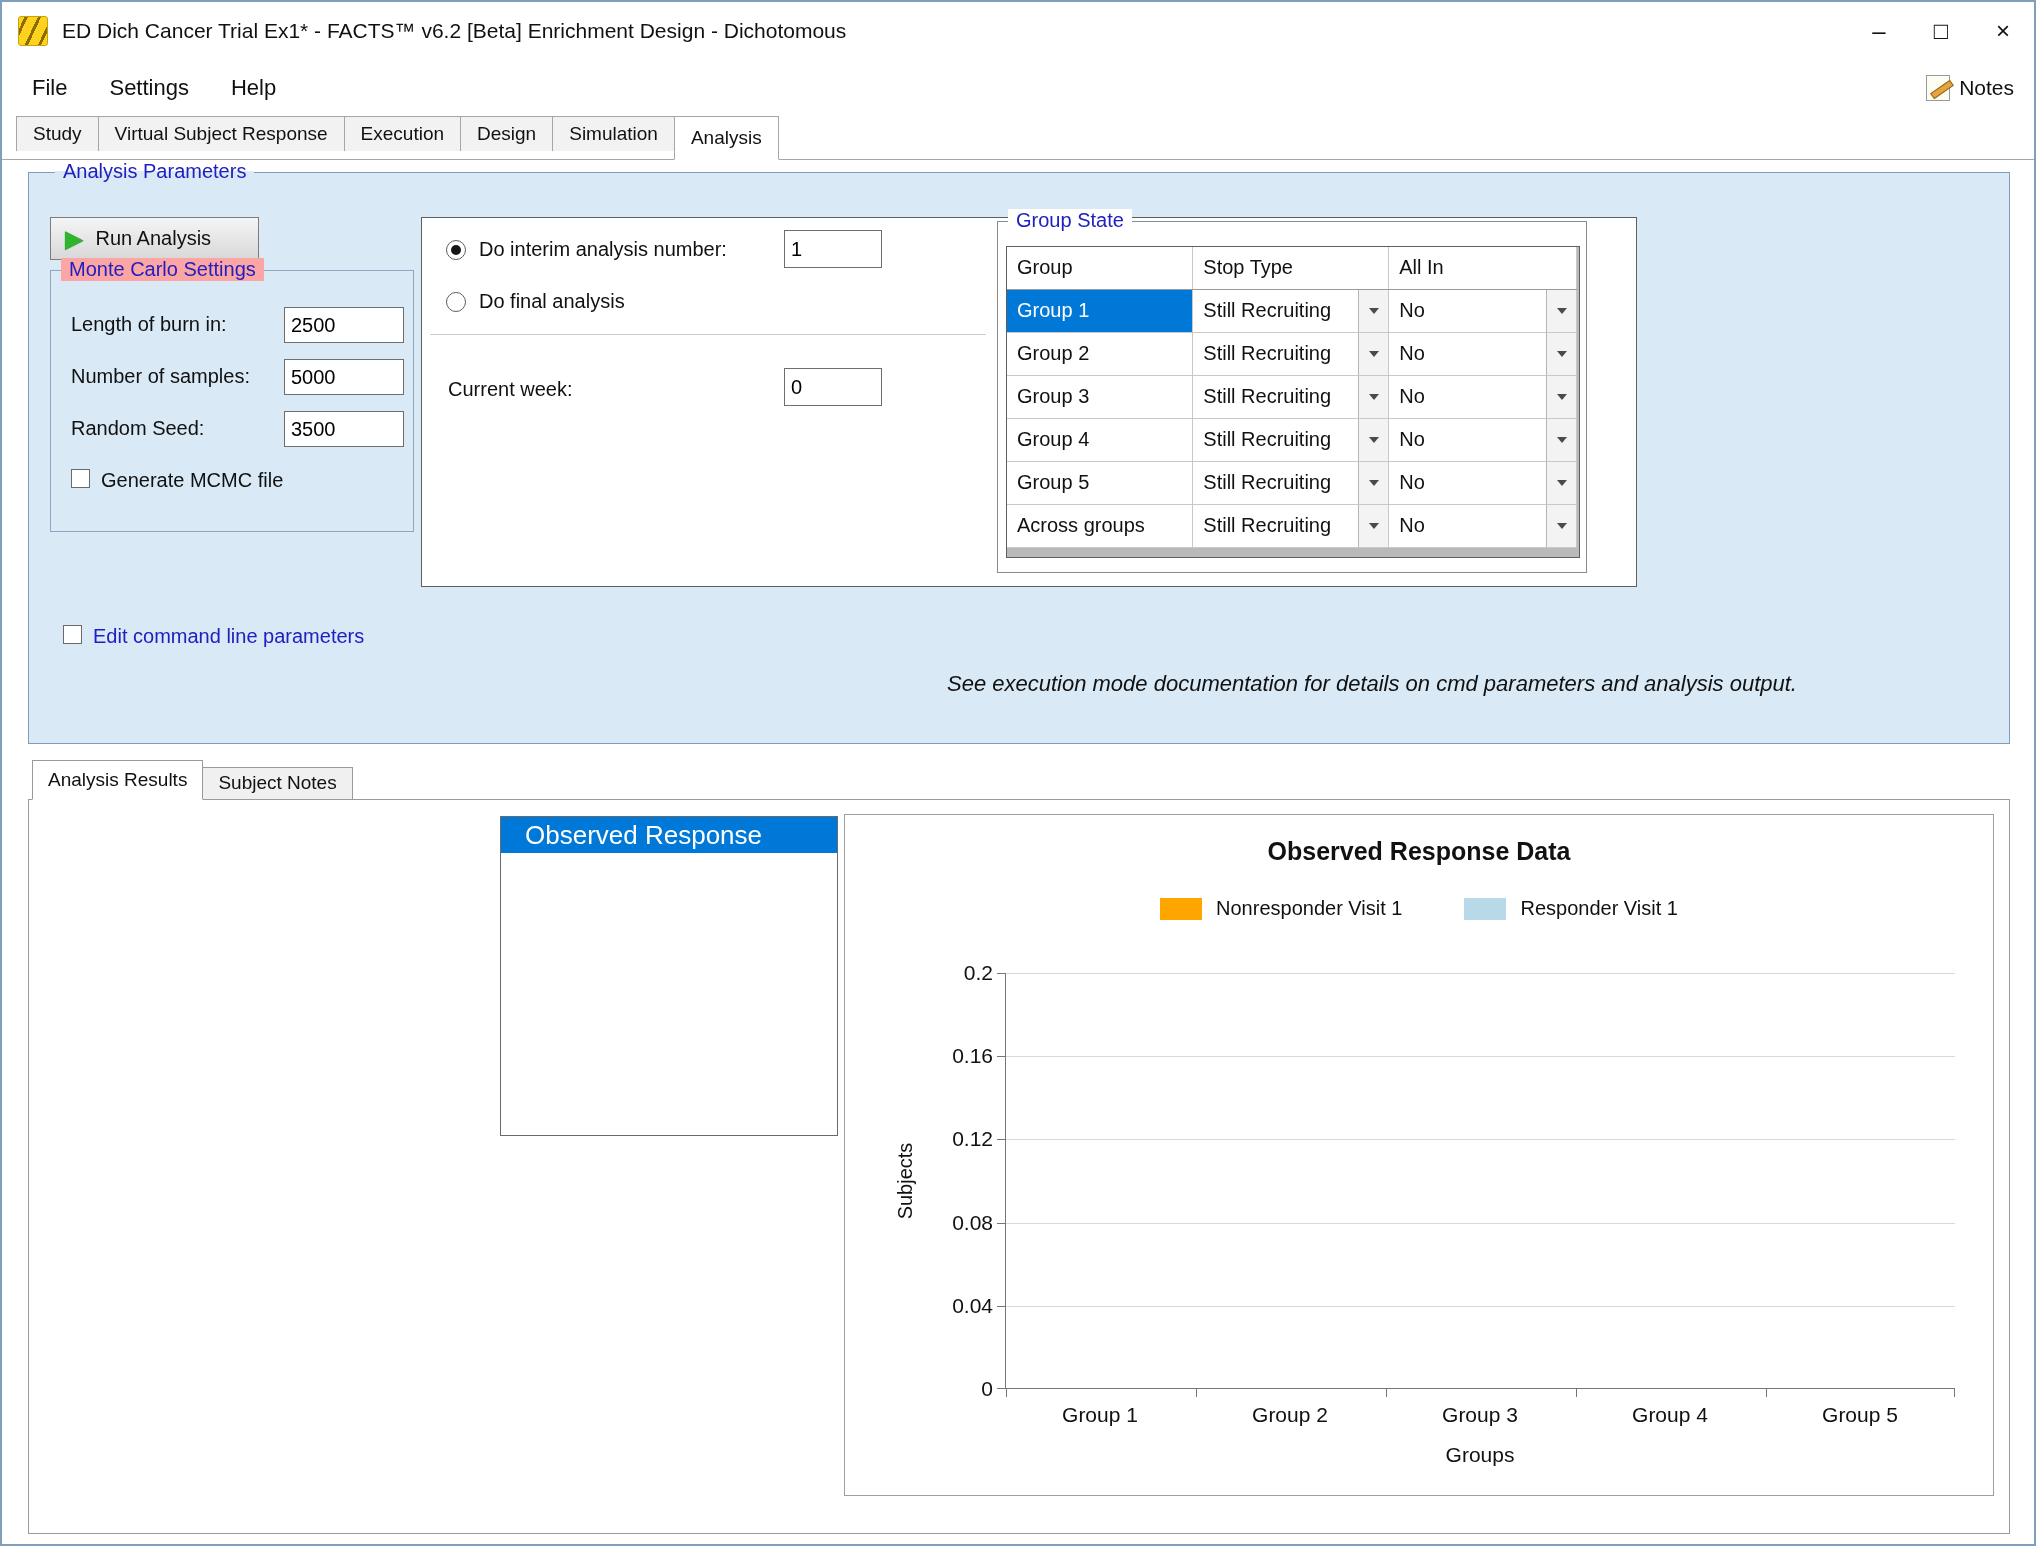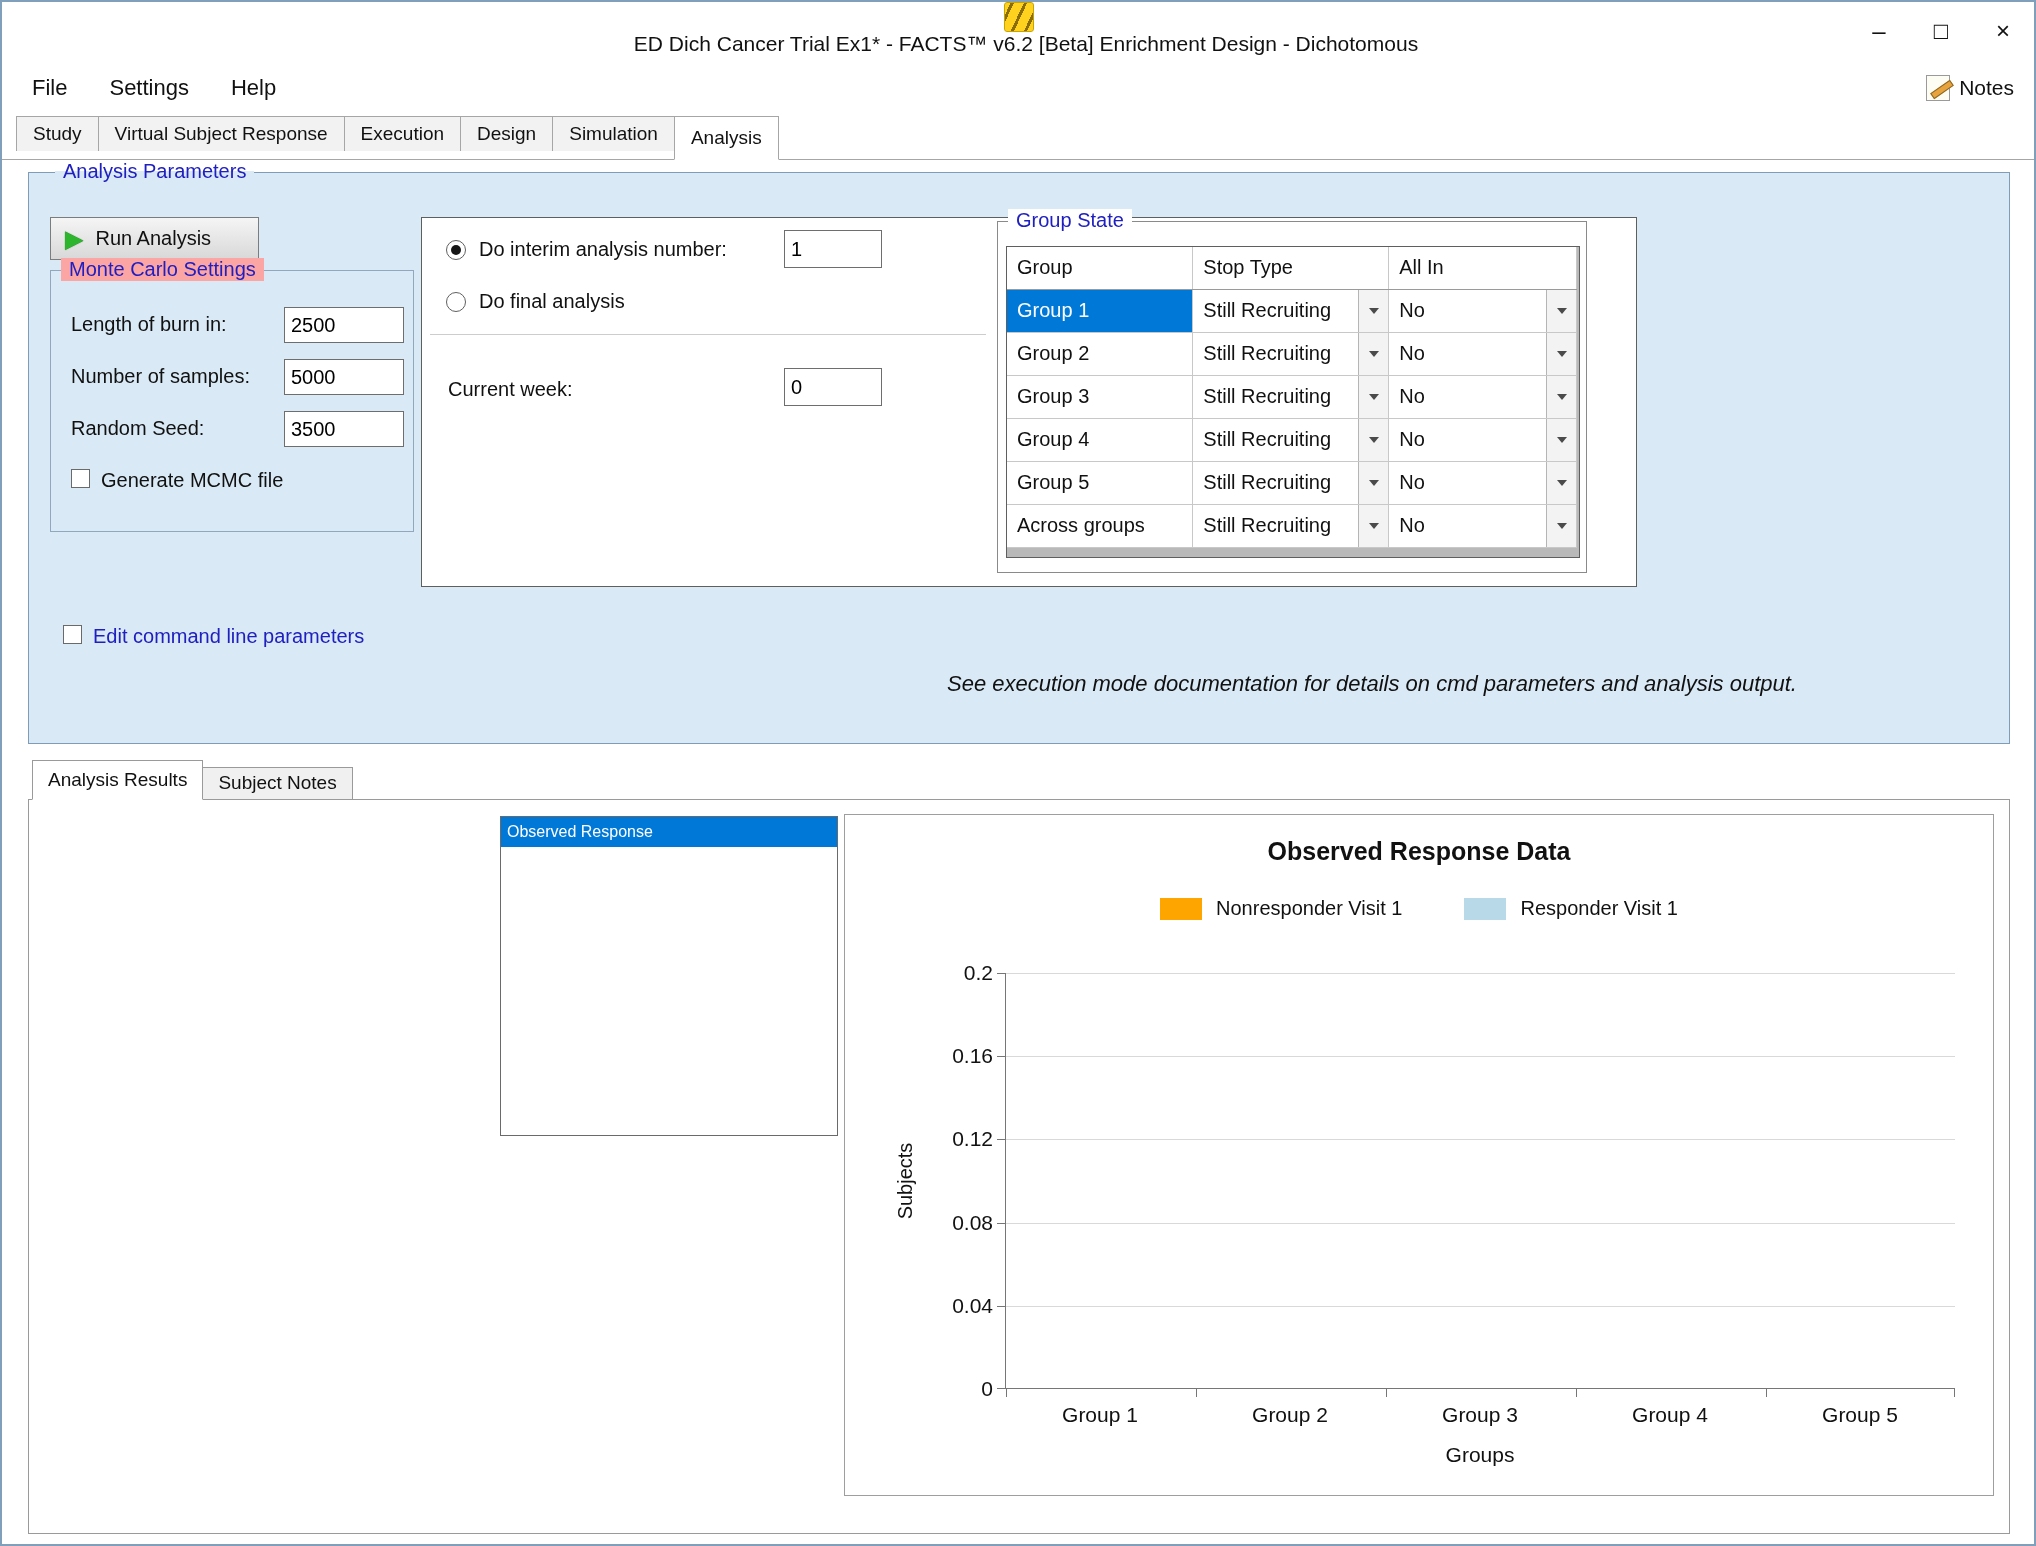--- a/index.html
+++ b/index.html
@@ -2,21 +2,21 @@
 <html><head>
 <meta charset="utf-8">
 <style>
   * { box-sizing: border-box; margin: 0; padding: 0; }
   body { background:#c8c8c8; font-family:"Liberation Sans", sans-serif; }
   .window {
     position:relative; width:2036px; height:1546px; background:#fff;
     border:2px solid #7f9fba; overflow:hidden; color:#111;
   }
   
-  .titlebar { position:absolute; top:0; left:0; right:0; height:58px; display:flex; align-items:center; padding-left:16px; background:#fff;flex-direction:column; }
+  .titlebar { position:absolute; top:0; left:0; right:0; height:58px; display:flex; align-items:center; padding-left:16px; background:#fff; }
   .app-icon { width:30px; height:30px; border-radius:3px; margin-right:14px;
     background:repeating-linear-gradient(115deg,#ffd21f 0 5px,#8a6d00 5px 8px,#ffd21f 8px 12px); border:1px solid #c9a400; }
   .title-text { font-size:21px; }
   .win-controls { position:absolute; right:0; top:0; height:58px; display:flex; }
   .win-btn { width:62px; height:58px; display:flex; align-items:center; justify-content:center; font-size:24px; cursor:default; }
   
   .menubar { position:absolute; top:58px; left:0; right:0; height:56px; display:flex; align-items:center; padding-left:30px; gap:42px; }
   .menu-item { font-size:22px; }
   .notes { position:absolute; right:20px; top:0; height:56px; display:flex; align-items:center; gap:9px; }
   .notes-icon { position:relative; width:24px; height:26px; background:#fdfdf4; border:1px solid #9a9a9a; }
@@ -60,21 +60,21 @@
   .cmd-box { position:absolute; left:21px; top:476px; width:862px; height:82px; border:1px solid #a9b6c2; }
   .cmd-input { position:absolute; left:10px; top:18px; width:680px; height:42px; border:1px solid #8a8a8a; background:#fdfdfd; color:#5a5a5a; font-size:20px; padding:2px 8px; font-family:"Liberation Sans",sans-serif; }
   .reset-btn { position:absolute; left:706px; top:14px; width:146px; height:46px; background:#d7d7d7; border:1px solid #b0b0b0; color:#8b8b8b; font-size:20px; display:flex; align-items:center; justify-content:center; }
   .cmd-note { position:absolute; left:918px; top:498px; font-size:22px; font-style:italic; }
   
   .results-tabs { position:absolute; top:758px; left:30px; display:flex; align-items:flex-end; z-index:2; }
   .rtab { background:#f0f0f0; border:1px solid #9a9a9a; border-bottom:none; height:32px; line-height:30px; padding:0 15px; margin-right:-1px; font-size:19px; }
   .rtab.active { background:#fff; height:40px; line-height:38px; margin-bottom:-1px; border-bottom:1px solid #fff; z-index:3; position:relative; }
   .results-panel { position:absolute; left:26px; top:797px; width:1982px; height:735px; background:#fff; border:1px solid #9a9a9a; }
   .listbox { position:absolute; left:471px; top:16px; width:338px; height:320px; border:1px solid #6a6a6a; background:#fff; }
-  .list-item { height:30px; display:flex; align-items:center; padding-left:6px; font-size:16px; }
+  .list-item { height:36px; display:flex; align-items:center; padding-left:24px; font-size:26px; }
   .list-item.selected { background:#0078d7; color:#fff; }
   
   .chart-panel { position:absolute; left:815px; top:14px; width:1150px; height:682px; border:1px solid #9e9e9e; background:#fff; }
   .chart-title { position:absolute; top:22px; left:0; right:0; text-align:center; font-size:25px; font-weight:bold; }
   .chart-legend { position:absolute; top:82px; left:0; right:0; display:flex; justify-content:center; align-items:center; gap:14px; font-size:20px; }
   .swatch { width:42px; height:22px; display:inline-block; }
   .legend-gap { width:34px; }
   .plot { position:absolute; left:160px; top:158px; width:950px; height:416px; border-left:1px solid #767676; border-bottom:1px solid #767676; }
   .gline { position:absolute; left:0; right:0; height:1px; background:#d9d9d9; }
   .ytick { position:absolute; left:-9px; width:8px; height:1px; background:#767676; }

